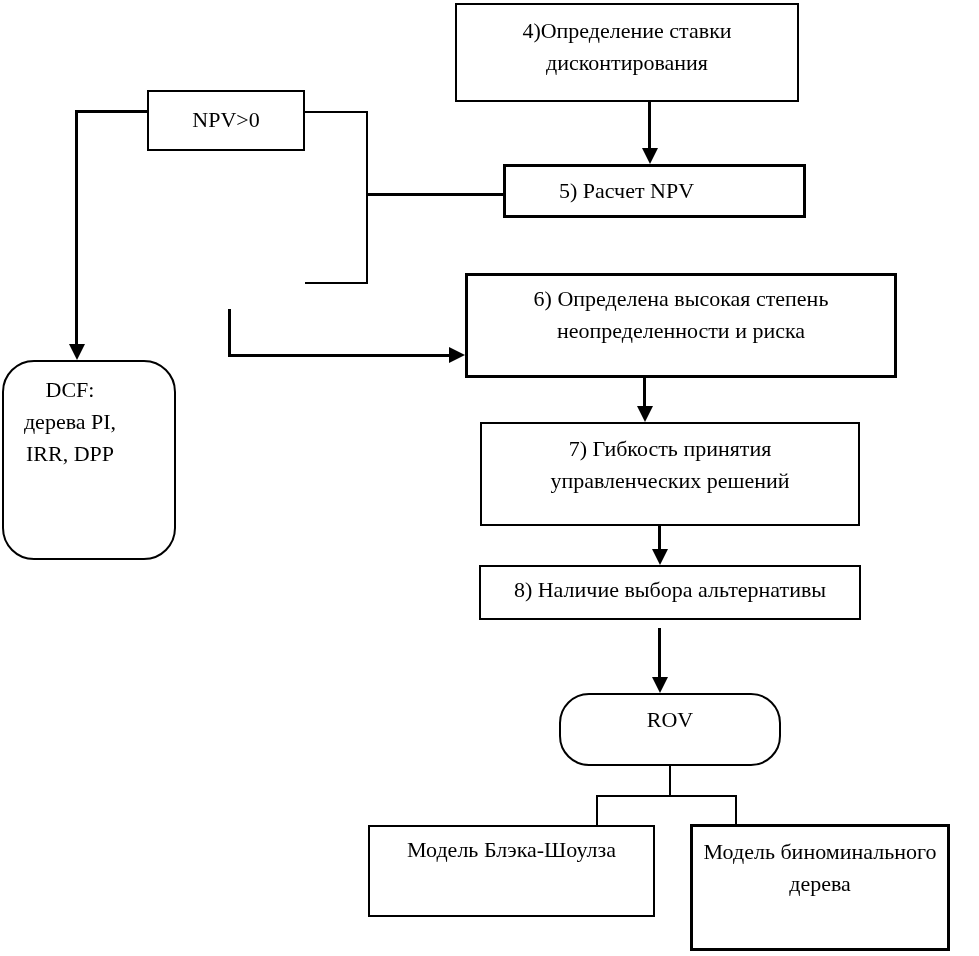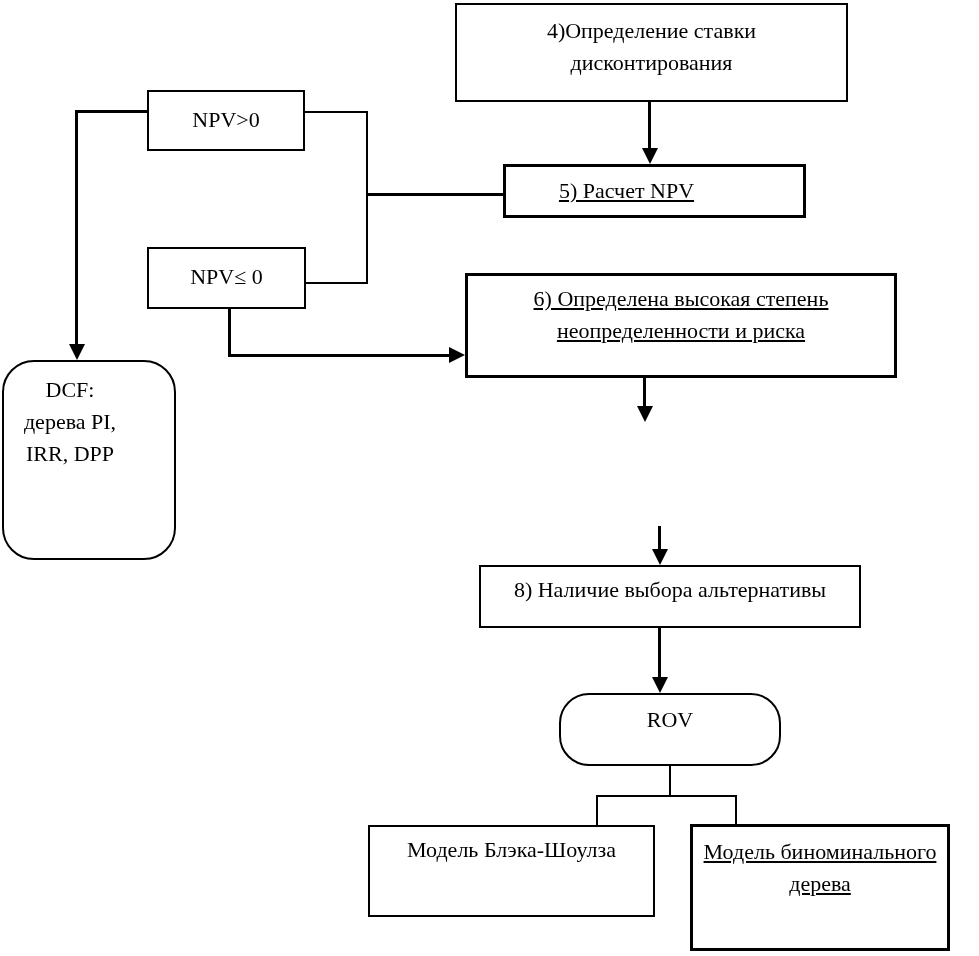--- a/index.html
+++ b/index.html
@@ -19,21 +19,21 @@
   .node {
     position: absolute;
     box-sizing: border-box;
     background: #ffffff;
     border: 2px solid #000000;
     text-align: center;
     font-size: 22px;
     line-height: 32px;
     white-space: pre-line;
   }
-  .node.thick { border-width: 3px; text-decoration: underline; }
+  .node.thick { border-width: 3px; }
   .line {
     position: absolute;
     background: #000000;
   }
   .arrow {
     position: absolute;
     width: 0;
     height: 0;
   }
   .arrow.down {
@@ -45,38 +45,39 @@
     border-top: 8px solid transparent;
     border-bottom: 8px solid transparent;
     border-left: 16px solid #000000;
   }
 </style>
 </head>
 <body>
 
 <div id="canvas">
 
-  <div class="node" style="left:455px; top:3px; width:393px; height:99px; padding-top:10px;">4)Определение ставки
+  <div class="node" style="left:455px; top:3px; width:344px; height:99px; padding-top:10px;">4)Определение ставки
 дисконтирования</div>
 
   <div class="node" style="left:147px; top:90px; width:158px; height:61px; padding-top:12px;">NPV&gt;0</div>
 
   <div class="node thick" style="left:503px; top:164px; width:303px; height:54px; padding-top:8px; padding-right:56px;">5) Расчет NPV</div>
 
-  <div class="node" style="left:147px; top:247px; width:159px; height:62px; padding-top:12px;">NPV≤ 0</div>
 
   <div class="node" style="left:2px; top:360px; width:174px; height:200px; border-radius:32px; padding-top:12px; padding-right:38px;">DCF:
 дерева PI,
 IRR, DPP</div>
 
   <div class="node thick" style="left:465px; top:273px; width:432px; height:105px; padding-top:7px;">6) Определена высокая степень
 неопределенности и риска</div>
 
+  <div class="node" style="left:480px; top:422px; width:380px; height:104px; padding-top:9px;">7) Гибкость принятия
+управленческих решений</div>
 
-  <div class="node" style="left:479px; top:565px; width:382px; height:63px; padding-top:7px;text-align:center;">8) Наличие выбора альтернативы</div>
+  <div class="node" style="left:479px; top:565px; width:382px; height:55px; padding-top:7px;text-align:center;">8) Наличие выбора альтернативы</div>
 
   <div class="node" style="left:559px; top:693px; width:222px; height:73px; border-radius:30px; padding-top:9px;">ROV</div>
 
   <div class="node" style="left:368px; top:825px; width:287px; height:92px; padding-top:7px;">Модель Блэка-Шоулза</div>
 
   <div class="node thick" style="left:690px; top:824px; width:260px; height:127px; padding-top:9px;">Модель биноминального
 дерева</div>
 
   <div>
     <div class="line" style="left:648px; top:102px; width:3px; height:50px;"></div>

